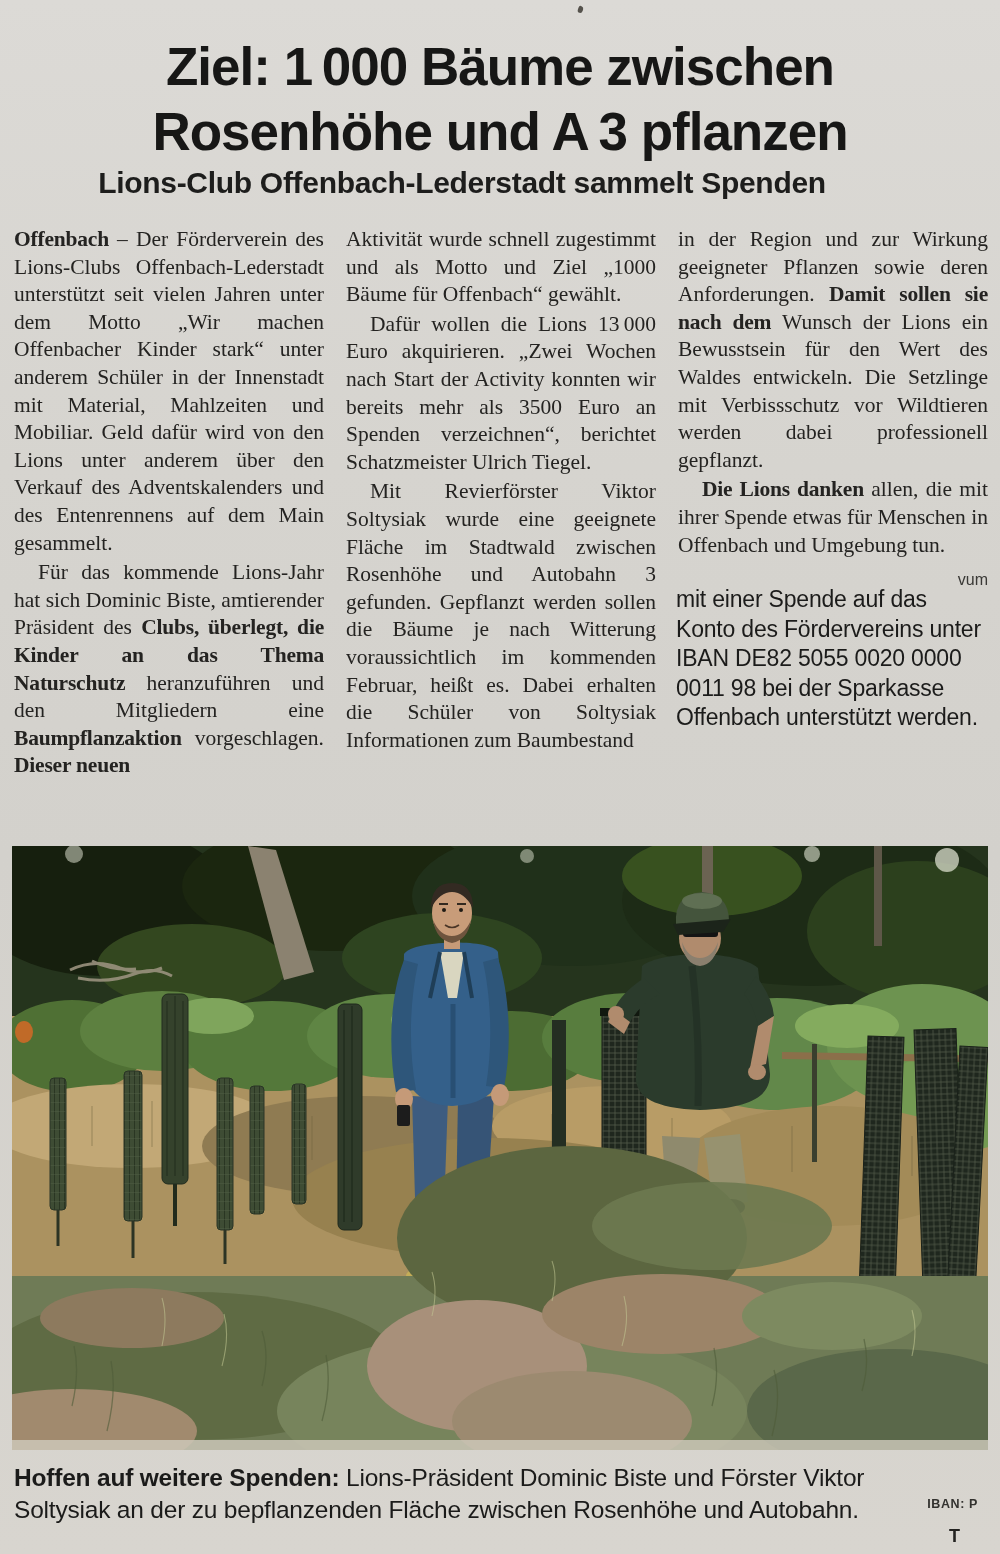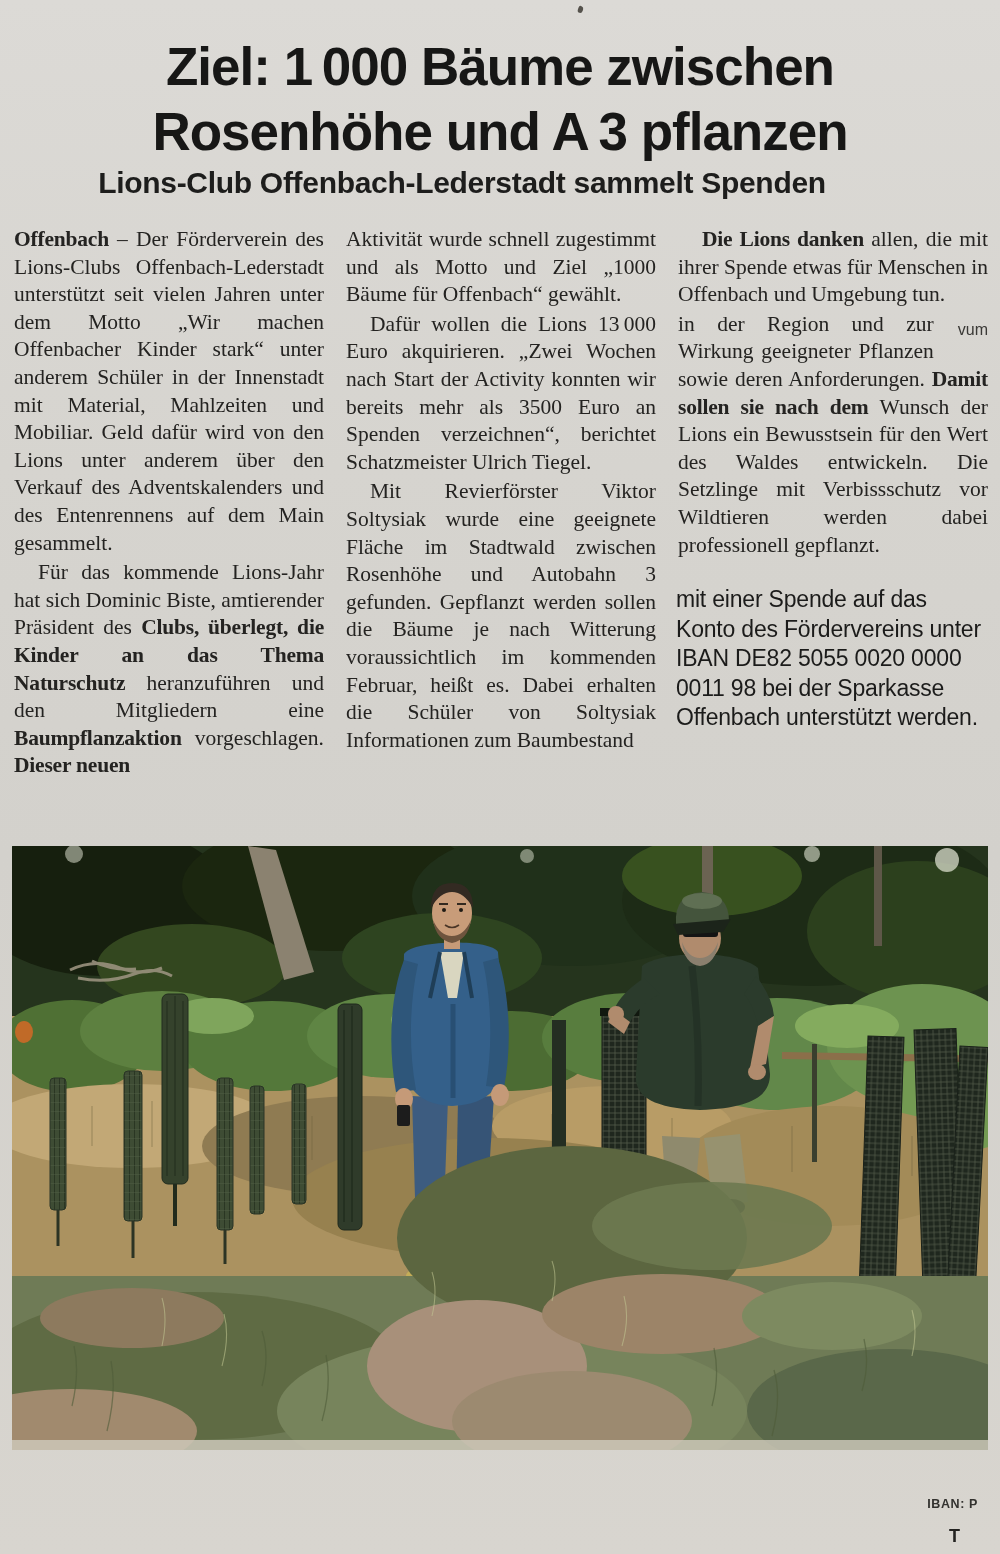--- a/index.html
+++ b/index.html
@@ -49,22 +49,22 @@
       <div class="col">
         <p class="para"><span class="b">Offenbach</span><span> – Der Förderverein des Lions-Clubs Offenbach-Lederstadt unterstützt seit vielen Jahren unter dem Motto „Wir machen Offenbacher Kinder stark“ unter anderem Schüler in der Innenstadt mit Material, Mahlzeiten und Mobiliar. Geld dafür wird von den Lions unter anderem über den Verkauf des Adventskalenders und des Entenrennens auf dem Main gesammelt.</span></p>
         <p class="para ind"><span>Für das kommende Lions-Jahr hat sich Dominic Biste, amtierender Präsident des </span><span class="b">Clubs, überlegt, die Kinder an das Thema Naturschutz</span><span> heranzuführen und den Mitgliedern eine </span><span class="b">Baumpflanzaktion</span><span> vorgeschlagen. </span><span class="b">Dieser neuen</span></p>
       </div>
       <div class="col">
         <p class="para"><span>Aktivität wurde schnell zugestimmt und als Motto und Ziel „1000 Bäume für Offenbach“ gewählt.</span></p>
         <p class="para ind"><span>Dafür wollen die Lions 13 000 Euro akquirieren. „Zwei Wochen nach Start der Activity konnten wir bereits mehr als 3500 Euro an Spenden verzeichnen“, berichtet Schatzmeister Ulrich Tiegel.</span></p>
         <p class="para ind"><span>Mit Revierförster Viktor Soltysiak wurde eine geeignete Fläche im Stadtwald zwischen Rosenhöhe und Autobahn 3 gefunden. Gepflanzt werden sollen die Bäume je nach Witterung voraussichtlich im kommenden Februar, heißt es. Dabei erhalten die Schüler von Soltysiak Informationen zum Baumbestand</span></p>
       </div>
       <div class="col">
+        <p class="para"><span>in der Region und zur Wirkung geeigneter Pflanzen sowie deren Anforderungen. </span><span class="b">Damit sollen sie nach dem</span><span> Wunsch der Lions ein Bewusstsein für den Wert des Waldes entwickeln. Die Setzlinge mit Verbissschutz vor Wildtieren werden dabei professionell gepflanzt.</span></p>
         <p class="para ind"><span class="b">Die Lions danken</span><span> allen, die mit ihrer Spende etwas für Menschen in Offenbach und Umgebung tun.</span><span class="byline">vum</span></p>
-        <p class="para"><span>in der Region und zur Wirkung geeigneter Pflanzen sowie deren Anforderungen. </span><span class="b">Damit sollen sie nach dem</span><span> Wunsch der Lions ein Bewusstsein für den Wert des Waldes entwickeln. Die Setzlinge mit Verbissschutz vor Wildtieren werden dabei professionell gepflanzt.</span></p>
         <div class="infobox">
           <div class="ib-body">mit einer Spende auf das Konto des Fördervereins unter IBAN DE82 5055 0020 0000 0011 98 bei der Sparkasse Offenbach unterstützt werden.</div>
         </div>
       </div>
     </div>
 
   <div class="photo">
     <svg width="976" height="604" viewBox="0 0 976 604" xmlns="http://www.w3.org/2000/svg">
       <defs>
         <pattern id="mesh" width="6" height="6" patternUnits="userSpaceOnUse">
@@ -218,17 +218,20 @@
       </g>
       <g stroke="#c2c893" stroke-width="1.1" opacity="0.55" fill="none">
         <path d="M150 500 q6 -28 0 -48 M210 520 q8 -30 2 -52 M420 470 q6 -26 0 -44 M610 500 q8 -28 2 -50 M540 455 q6 -24 0 -40 M900 510 q6 -26 0 -46"></path>
       </g>
       <ellipse cx="700" cy="380" rx="120" ry="44" fill="#6d7950" opacity="0.9"></ellipse>
 
       <rect x="0" y="594" width="976" height="10" fill="#cfcabd" opacity="0.8"></rect>
     </svg>
   </div>
 
+  <div class="caption">
+    <span class="cap-lead">Hoffen auf weitere Spenden:</span><span> Lions-Präsident Dominic Biste und Förster Viktor Soltysiak an der zu bepflanzenden Fläche zwischen Rosenhöhe und Autobahn.</span>
+  </div>
 
   <div class="credit">IBAN: P</div>
   <div class="tmark">T</div>
 
 </div>
 
 </body></html>

